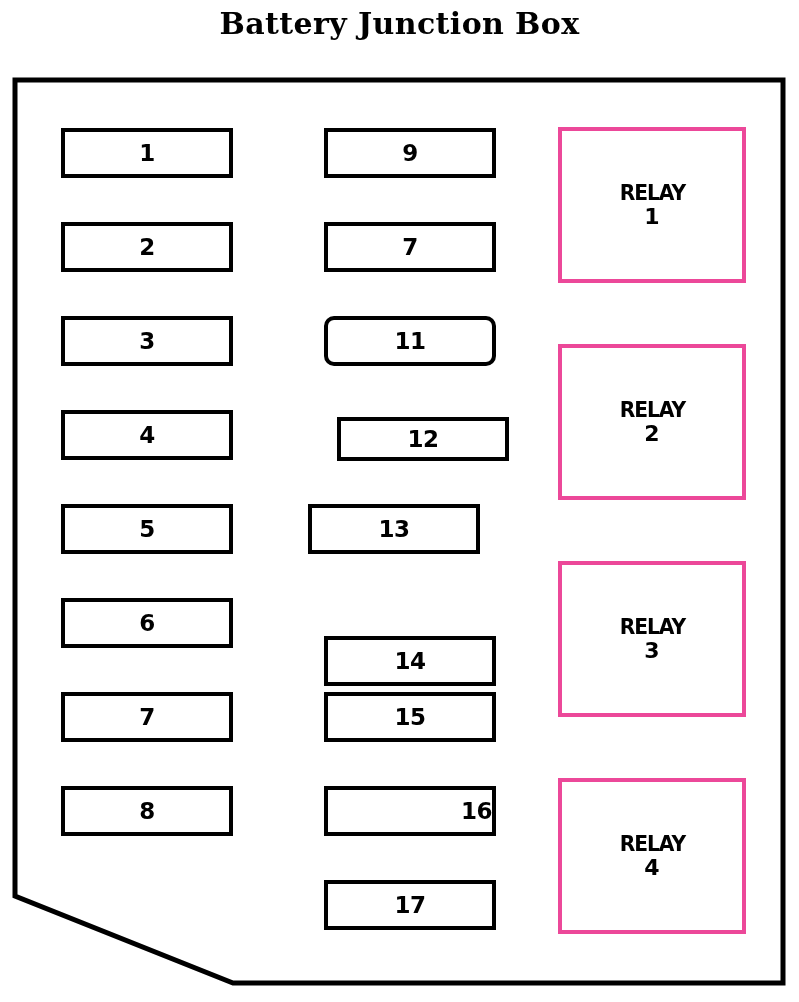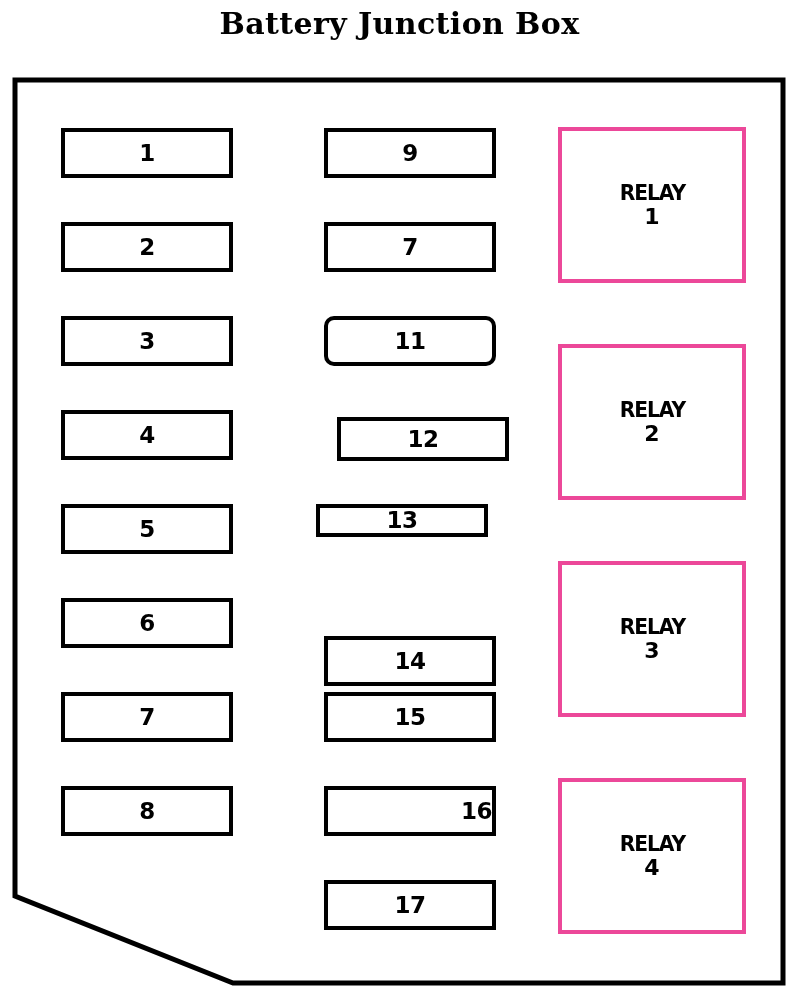--- a/index.html
+++ b/index.html
@@ -127,21 +127,21 @@
       </div>
       <div class="fuse" style="left: 324px; top: 222px; width: 172px; height: 50px;">
         <span class="fuse-label">7</span>
       </div>
       <div class="fuse" style="left: 324px; top: 316px; width: 172px; height: 50px; border-radius: 10px;">
         <span class="fuse-label">11</span>
       </div>
       <div class="fuse" style="left: 337px; top: 410px; width: 172px; height: 44px; margin-top: 7px;">
         <span class="fuse-label">12</span>
       </div>
-      <div class="fuse" style="left: 316px; top: 504px; width: 172px; height: 33px;">
+      <div class="fuse" style="left: 308px; top: 504px; width: 172px; height: 50px;">
         <span class="fuse-label">13</span>
       </div>
       <div class="fuse" style="left: 324px; top: 598px; width: 172px; height: 50px; margin-top: 38px;">
         <span class="fuse-label">14</span>
       </div>
       <div class="fuse" style="left: 324px; top: 692px; width: 172px; height: 50px;">
         <span class="fuse-label">15</span>
       </div>
       <div class="fuse" style="left: 324px; top: 786px; width: 172px; height: 50px; justify-content: flex-end;">
         <span class="fuse-label">16</span>

